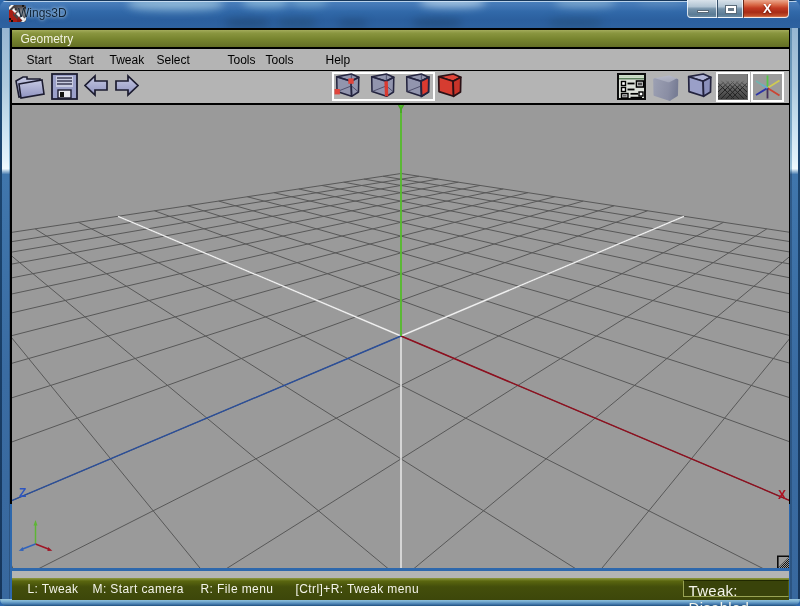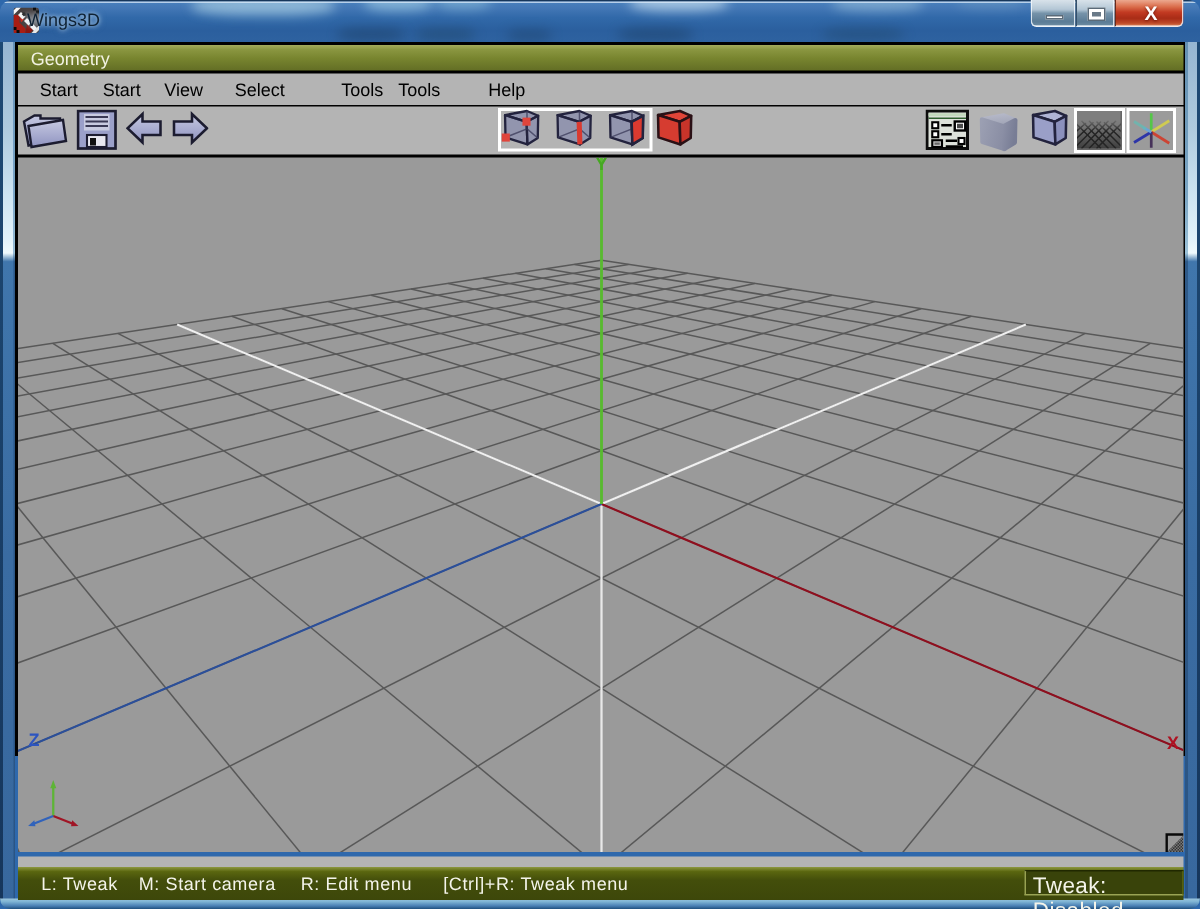--- a/index.html
+++ b/index.html
@@ -111,21 +111,21 @@
       <div class="inedge"></div>
     </div>
   <div id="botborder"></div>
   <div id="content">
     <div id="geobar">
         <span>Geometry</span>
       </div>
     <div id="menubar">
       <span style="left:15px">Start</span>
         <span style="left:57px">Start</span>
-      <span style="left:98px">View</span>
+      <span style="left:98px">Tweak</span>
         <span style="left:145px">Select</span>
       <span style="left:216px">Tools</span>
         <span style="left:254px">Tools</span>
       <span style="left:314px">Help</span>
     </div>
     <div id="toolbar">
         <svg class="abs" style="left:1.5px;top:2.5px" width="34" height="27" viewBox="0 0 34 27">
 <defs>
             <linearGradient id="lav" x1="0" y1="0" x2="0" y2="1">
               <stop offset="0" stop-color="#c6c9e2"></stop>
@@ -365,19 +365,19 @@
 <rect x="766" y="451.5" width="11.5" height="11.5" fill="#9a9a9a"></rect>
 <polygon points="777.5,451.5 777.5,463 766,463" fill="url(#dither)"></polygon>
 <path d="M765.8 463 L765.8 451.3 L778 451.3" stroke="#0a0a0a" stroke-width="1.6" fill="none"></path>
 </g>
 </svg>
       </div>
     <div id="grayband"></div>
     <div id="statusbar">
       <span class="stxt" style="left:16px">L: Tweak</span>
         <span class="stxt" style="left:81px">M: Start camera</span>
-        <span class="stxt" style="left:189px">R: Edit menu</span>
+        <span class="stxt" style="left:189px">R: File menu</span>
         <span class="stxt" style="left:284px">[Ctrl]+R: Tweak menu</span>
       <div id="tweakbox">
           <span>Tweak: Disabled</span>
         </div>
     </div>
   </div>
 </div>
 </body></html>

